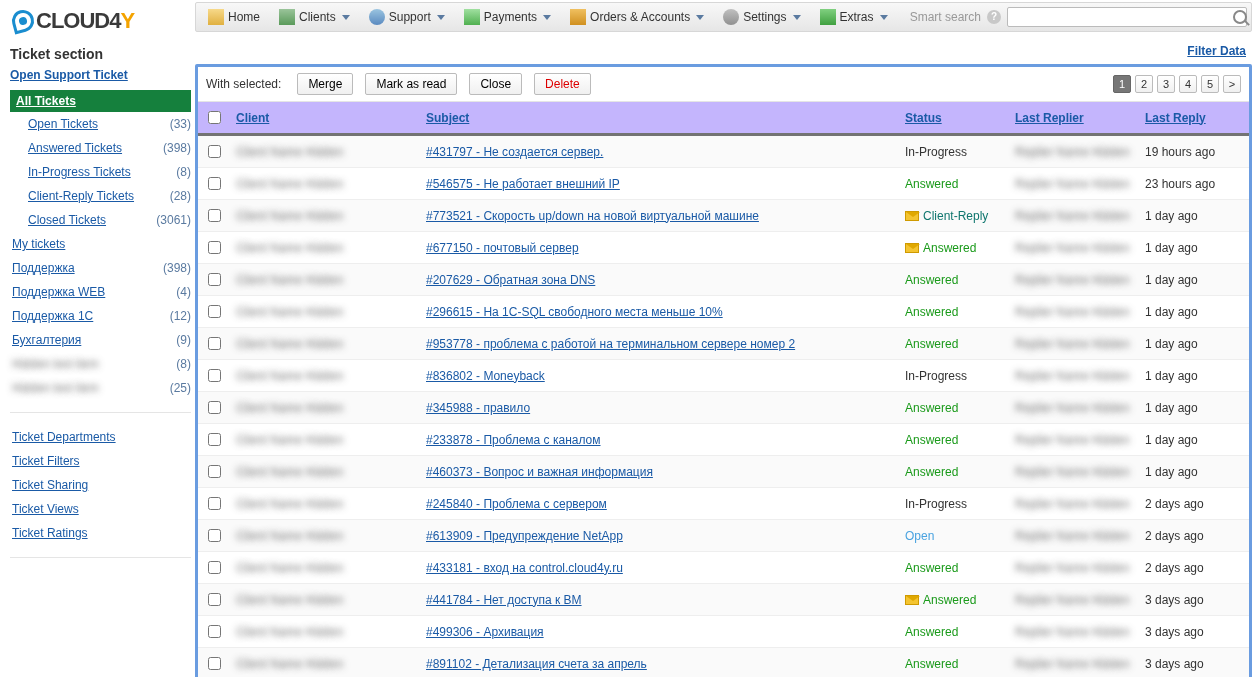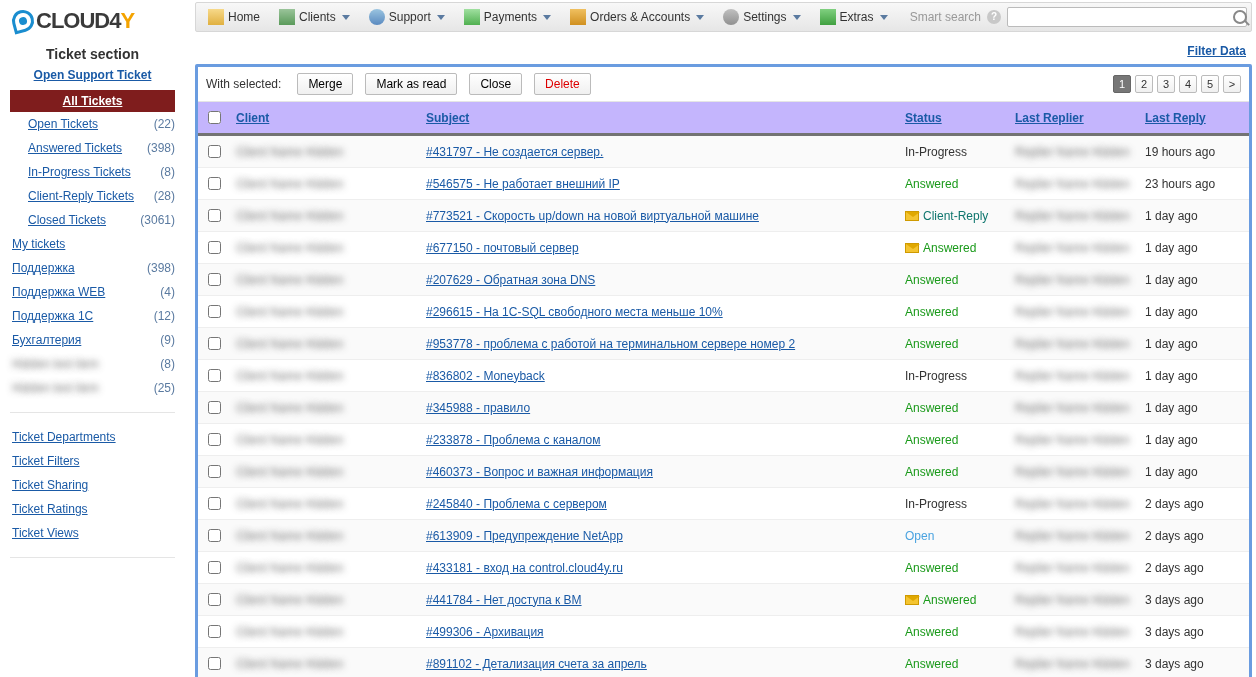--- a/index.html
+++ b/index.html
@@ -103,30 +103,29 @@
     right:-5px; bottom:-2px;
   }
   .main {
     display:flex;
     align-items:flex-start;
     gap:0;
     padding: 0;
   }
   .sidebar {
     width:195px;
-    padding: 4px 20px 8px 10px;
-    text-align: center;
+    padding: 4px 4px 8px 10px;
   }
   .sidebar h3 {
     font-size:14px; font-weight:bold;
     margin:4px 0 6px 0;
   }
   .sidebar .open-support a { font-weight:bold; }
   .allt {
-    background:#7f1d1d;
+    background:#15803d;
     color:#fff; font-weight:bold;
     padding:4px 6px;
     margin-top:8px;
   }
   .allt a { color:#fff; }
   .sublist { padding-left:10px; }
   .row {
     display:flex; justify-content:space-between;
     padding:4px 0 4px 2px;
     line-height:16px;
@@ -291,21 +290,21 @@
 </div>
 
 <div class="main">
   <div class="sidebar">
     <h3>Ticket section</h3>
     <div class="open-support"><a>Open Support Ticket</a></div>
     <div class="allt"><a>All Tickets</a></div>
     <div class="sublist" id="sublist">
         <div class="row subrow">
           <a>Open Tickets</a>
-          <span class="cnt">(22)</span>
+          <span class="cnt">(33)</span>
         </div>
         <div class="row subrow">
           <a>Answered Tickets</a>
           <span class="cnt">(398)</span>
         </div>
         <div class="row subrow">
           <a>In-Progress Tickets</a>
           <span class="cnt">(8)</span>
         </div>
         <div class="row subrow">
@@ -352,24 +351,24 @@
         <div class="row">
           <a>Ticket Departments</a>
         </div>
         <div class="row">
           <a>Ticket Filters</a>
         </div>
         <div class="row">
           <a>Ticket Sharing</a>
         </div>
         <div class="row">
+          <a>Ticket Views</a>
+        </div>
+        <div class="row">
           <a>Ticket Ratings</a>
-        </div>
-        <div class="row">
-          <a>Ticket Views</a>
         </div>
       </div>
     <div class="divider"></div>
   </div>
 
   <div class="content">
     <div class="filterbar">
       <a>Filter Data</a>
     </div>
     <div class="panel">

